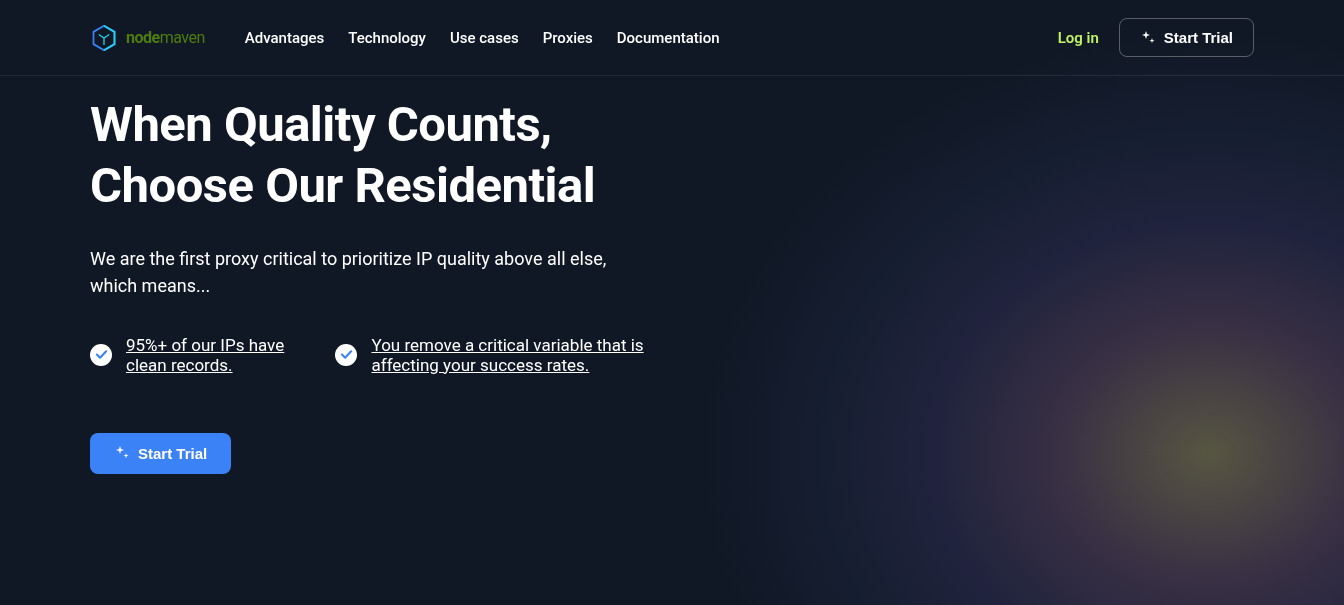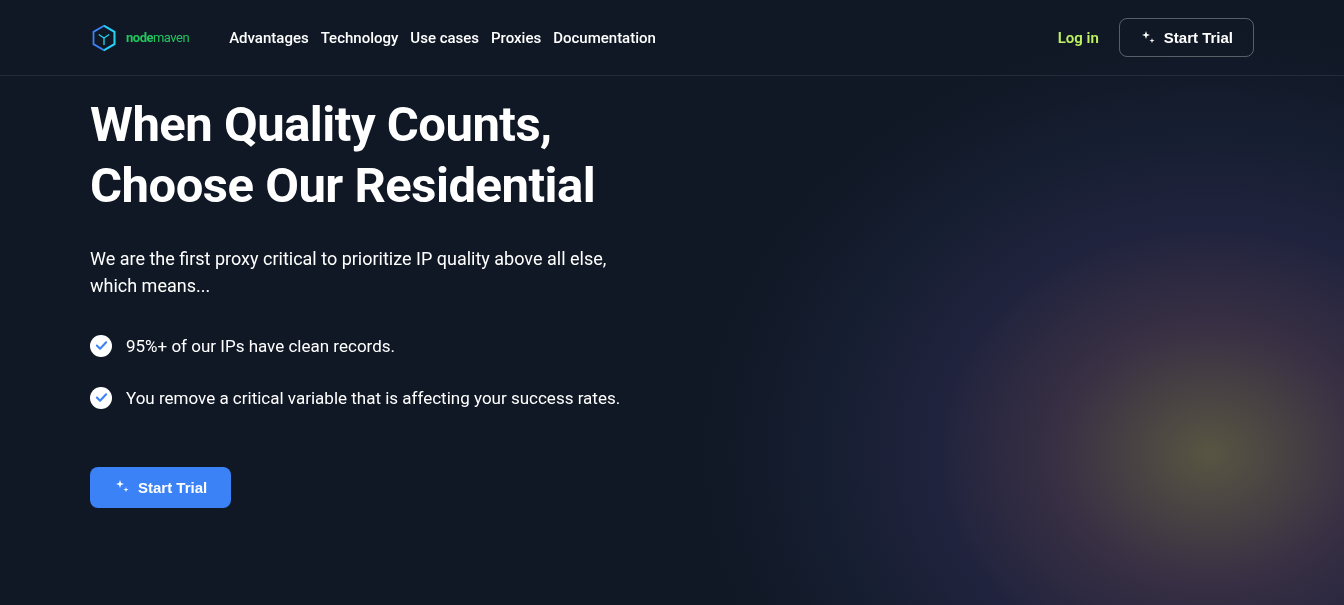--- a/index.html
+++ b/index.html
@@ -55,33 +55,33 @@
       align-items: center;
       gap: 8px;
     }
     
     .logo-icon {
       width: 28px;
       height: 28px;
     }
     
     .logo-text {
-      font-size: 13px;
+      font-size: 16px;
       font-weight: 400;
-      color: #22c55e;
+      color: #4d7c0f;
       letter-spacing: -0.5px;
     }
     
     .logo-text .bold {
       font-weight: 700;
     }
     
     .nav {
       display: flex;
-      gap: 12px;
+      gap: 24px;
       text-align: center;
     }
     
     .nav-item {
       font-size: 15px;
       font-weight: 500;
       color: #ffffff;
       cursor: pointer;
     }
     
@@ -137,23 +137,24 @@
       font-size: 18px;
       font-weight: 400;
       line-height: 1.5;
       color: #ffffff;
       margin-bottom: 36px;
       max-width: 540px;
     }
     
     .features {
       display: flex;
-      flex-direction: column;
+      flex-direction: row;
       gap: 30px;
       margin-bottom: 58px;
+      text-decoration: underline;
     }
     
     .feature-item {
       display: flex;
       align-items: center;
       gap: 14px;
     }
     
     .check-badge {
       width: 22px;

